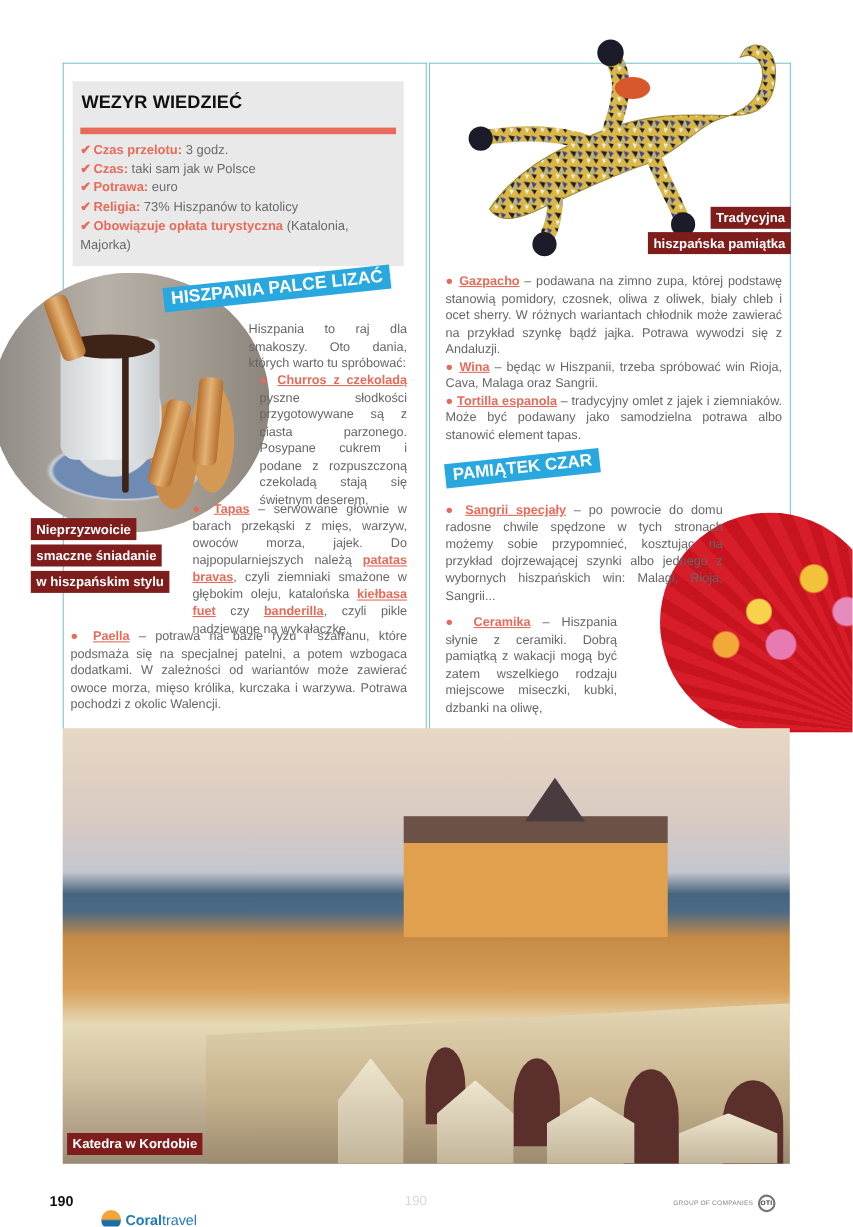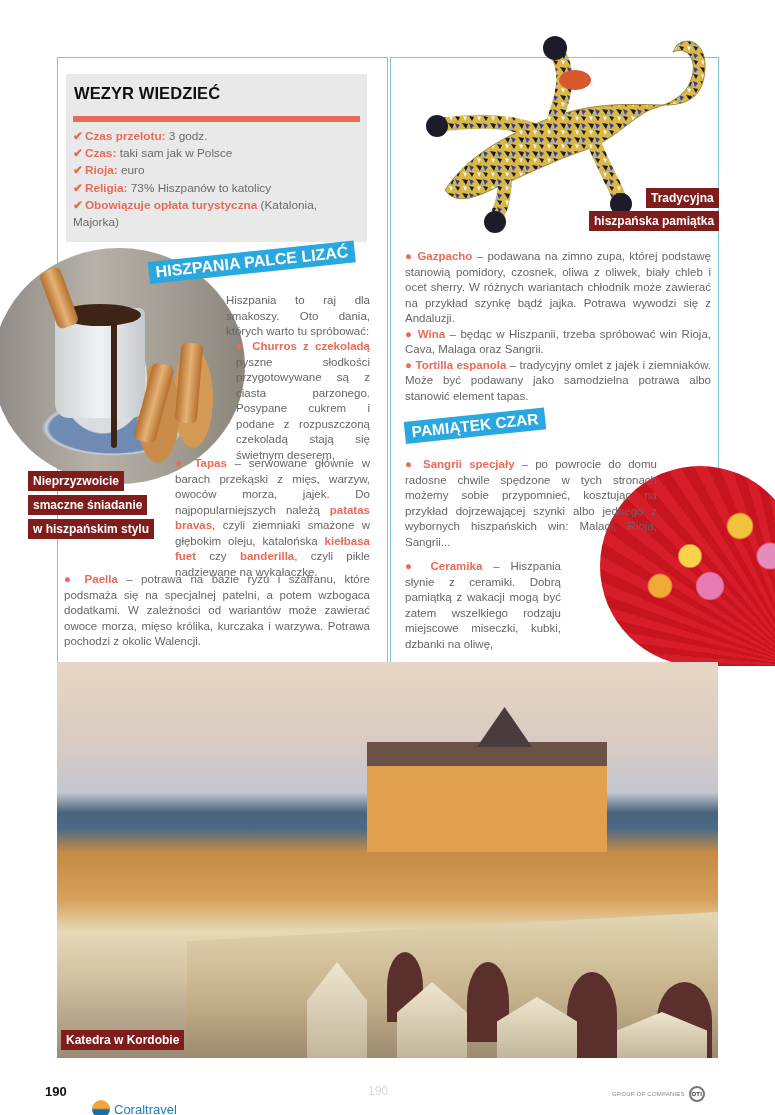--- a/index.html
+++ b/index.html
@@ -32,21 +32,21 @@
   .churros .stick { position:absolute; width:22px; height:80px; background:linear-gradient(90deg,#b56f2e,#e3b274 50%,#b56f2e); border-radius:6px; }
 
   
   .badge { position:absolute; background:#29a8df; color:#fff; font-weight:bold; padding:2px 7px; transform:rotate(-6deg); transform-origin:left bottom; white-space:nowrap; }
   #badge-food { left:150px; top:262px; font-size:16px; }
   #badge-souv { left:406px; top:422px; font-size:15.5px; }
 
   .caption { position:absolute; background:#7f1d1d; color:#fff; font-weight:bold; font-size:12px; padding:2px 5px; white-space:nowrap; line-height:16px; }
 
   .txt { position:absolute; font-size:11.5px; line-height:15.5px; color:#666; text-align:justify; }
-  .txt .hl { color:#e86b5a; font-weight:bold; }
+  .txt .hl { color:#e86b5a; font-weight:bold;text-decoration:underline; }
   .txt .dot { color:#e86b5a; }
   .txt p { margin:0; }
 
   
   .lizard { position:absolute; left:405px; top:10px; width:340px; height:225px; }
 
   
   .fan { position:absolute; left:600px; top:466px; width:200px; height:200px; border-radius:50% 50% 0 50%; overflow:hidden;
     background:
       radial-gradient(circle at 45% 45%, #f7d24a 0 7%, transparent 8%),
@@ -64,38 +64,38 @@
   .photo .dome { position:absolute; left:420px; top:45px; width:55px; height:40px; background:#4a3b3f; clip-path:polygon(50% 0,100% 100%,0 100%); }
   .photo .bridge { position:absolute; left:130px; top:250px; width:531px; height:146px; background:linear-gradient(180deg,#e4d7b4,#c4b08a 60%,#9c8a70); clip-path:polygon(0 20%, 100% 0, 100% 100%, 0 100%); }
   .photo .arch { position:absolute; background:#5a2f2c; border-radius:50% 50% 0 0; }
   .photo .pier { position:absolute; background:linear-gradient(180deg,#efe6cf,#c2b59a); clip-path:polygon(50% 0,100% 40%,100% 100%,0 100%,0 40%); }
 
   .footer-num { position:absolute; left:45px; top:1084px; font-size:13px; font-weight:bold; color:#111; }
   .footer-ghost { position:absolute; left:368px; top:1084px; font-size:12px; color:#d8d8d8; }
   .logo-coral { position:absolute; left:92px; top:1080px; display:flex; align-items:center; gap:4px; }
   .logo-coral .ball { width:18px; height:18px; border-radius:50%; background:linear-gradient(180deg,#f3a53a 0 45%, #1c6fa5 55%); }
   .logo-coral .name { font-size:13px; color:#1f7ab8; }
-  .logo-coral .name b { font-weight:normal; }
+  .logo-coral .name b { font-weight:bold; }
   .logo-coral .wezyr { font-size:9px; font-weight:bold; color:#e32b2b; margin-left:6px;margin-top:48px; }
   .logo-group { position:absolute; left:612px; top:1086px; font-size:6px; color:#888; display:flex; align-items:center; gap:4px; letter-spacing:0.2px; }
   .logo-group .oti { width:16px; height:16px; border-radius:50%; border:2.5px solid #777; display:flex; align-items:center; justify-content:center; font-size:6px; font-weight:bold; color:#333; box-sizing:border-box; }
 </style>
 </head>
 <body>
 
 <div class="frame" id="frame-left"></div>
 <div class="frame" id="frame-right"></div>
 
 <div class="infobox">
   <h2>WEZYR WIEDZIEĆ</h2>
   <div class="bar"></div>
   <ul>
     <li><span class="chk">✔</span><span class="lbl">Czas przelotu:</span><span> 3 godz.</span></li>
     <li><span class="chk">✔</span><span class="lbl">Czas:</span><span> taki sam jak w Polsce</span></li>
-    <li><span class="chk">✔</span><span class="lbl">Rioja:</span><span> euro</span></li>
+    <li><span class="chk">✔</span><span class="lbl">Potrawa:</span><span> euro</span></li>
     <li><span class="chk">✔</span><span class="lbl">Religia:</span><span> 73% Hiszpanów to katolicy</span></li>
     <li><span class="chk">✔</span><span class="lbl">Obowiązuje opłata turystyczna</span><span> (Katalonia, Majorka)</span></li>
   </ul>
 </div>
 
 <div class="churros">
   <div class="mug"></div>
   <div class="choc"></div>
   <div class="drip"></div>
   <div class="stick" style="left:55px;top:20px;transform:rotate(-20deg);height:60px;"></div>

